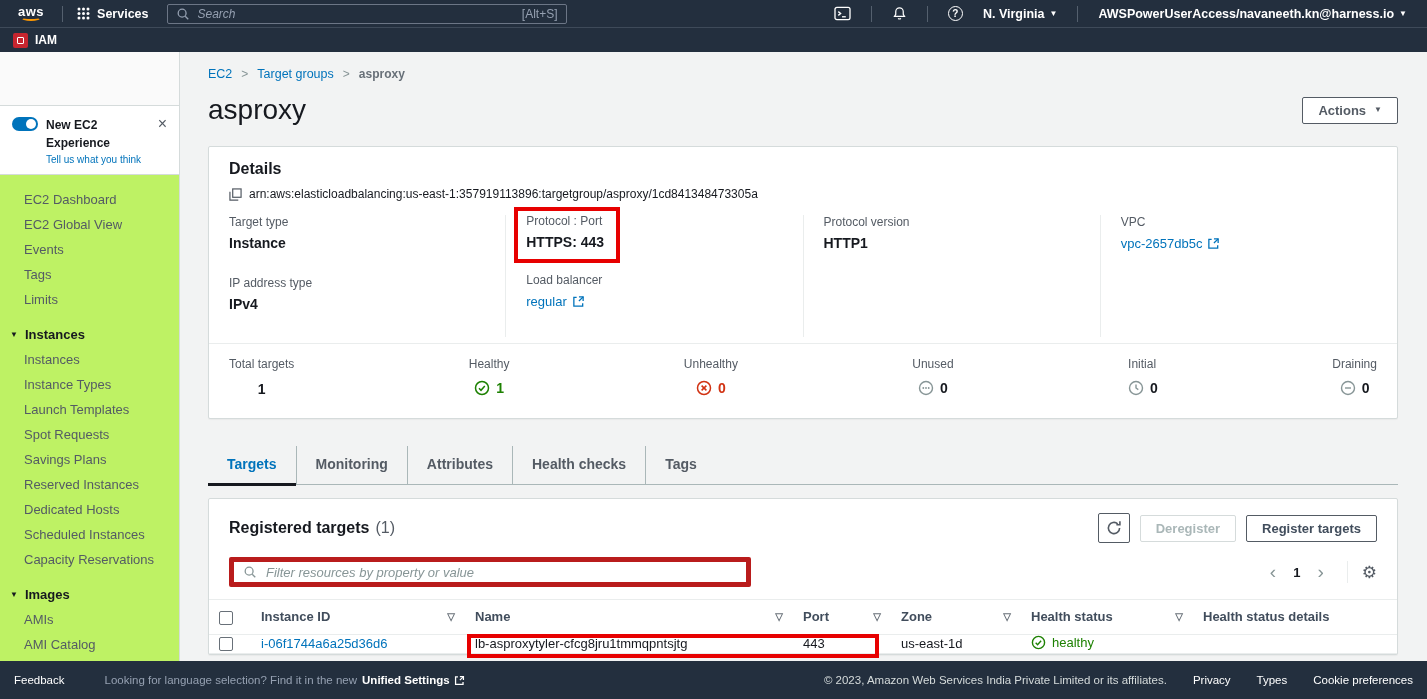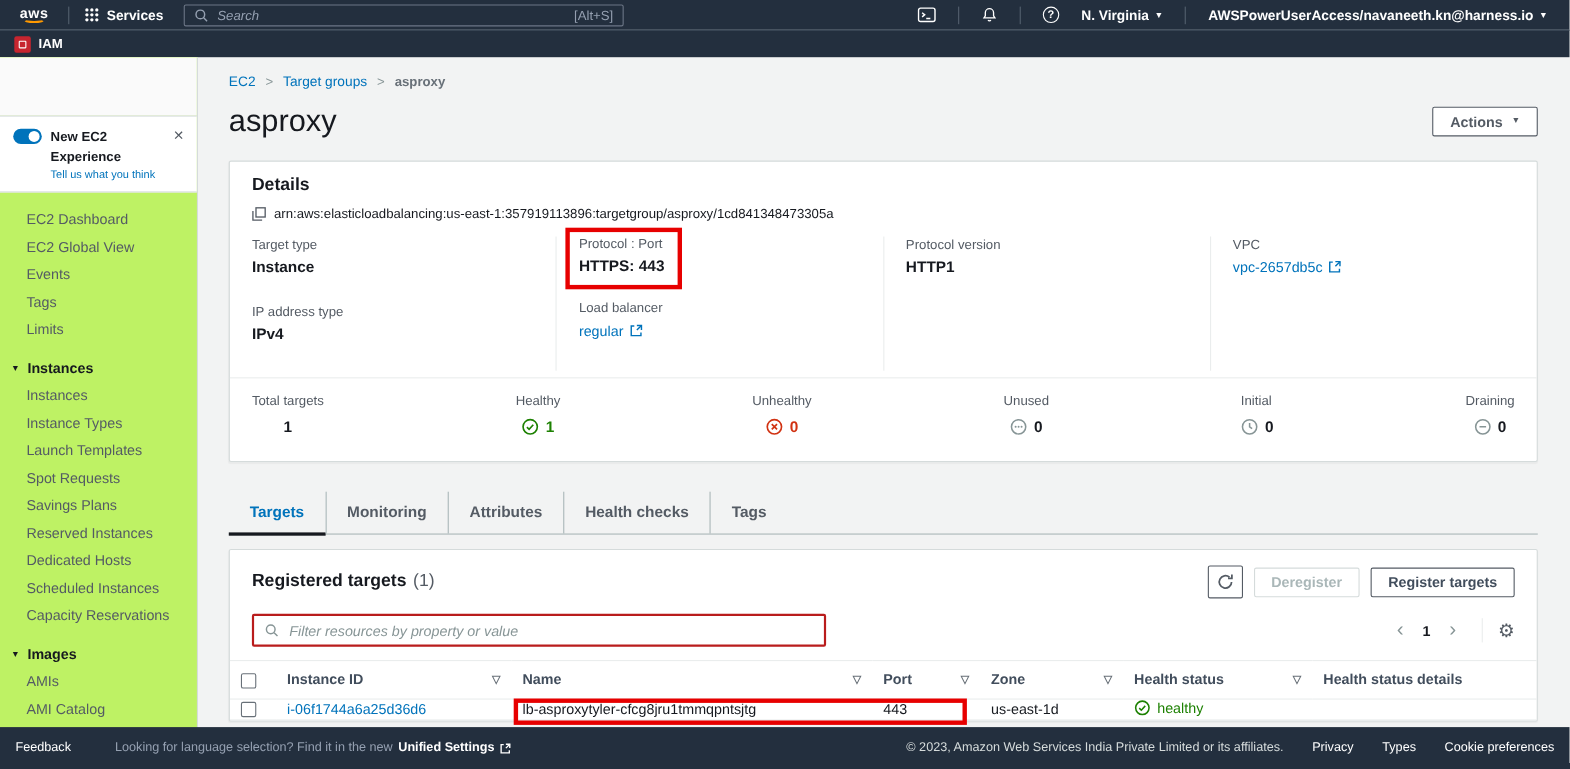--- a/index.html
+++ b/index.html
@@ -89,21 +89,21 @@
   .tab.active::after { content:""; position:absolute; left:0; right:0; bottom:-2px; height:3px; background:#16191f; }
 
   .targets-card { margin-top:13px; margin-bottom:20px; }
   .tc-head { display:flex; align-items:center; padding:14px 20px 6px; }
   .tc-title { font-size:16px; font-weight:bold; color:#16191f; }
   .tc-count { font-size:16px; font-weight:normal; color:#545b64; margin-left:6px; }
   .tc-actions { margin-left:auto; display:flex; align-items:center; gap:10px; }
   .icon-btn { width:32px; height:30px; border:1px solid #545b64; border-radius:2px; background:#fff; display:flex; align-items:center; justify-content:center; cursor:pointer; }
 
   .filter-row { display:flex; align-items:center; padding:8px 20px 12px; }
-  .filterbox { width:522px; height:30px; border:2px solid #b91c1c; border-radius:2px; display:flex; align-items:center; padding:0 9px; gap:7px; color:#879596; background:#fff; }
+  .filterbox { width:522px; height:30px; border:5px solid #b91c1c; border-radius:2px; display:flex; align-items:center; padding:0 9px; gap:7px; color:#879596; background:#fff; }
   .filterbox input { flex:1; border:none; outline:none; font-size:13px; color:#16191f; font-family:"Liberation Sans", sans-serif; background:transparent; }
   .filterbox input::placeholder { font-style:italic; color:#879596; }
   .pagination { margin-left:auto; display:flex; align-items:center; gap:4px; }
   .pg-arrow { color:#879596; font-size:19px; line-height:18px; padding:0 9px; cursor:pointer; }
   .pg-num { font-size:13px; font-weight:bold; color:#16191f; padding:0 4px; }
   .pg-div { width:1px; height:22px; background:#eaeded; margin:0 10px; }
   .gear { font-size:17px; color:#545b64; cursor:pointer; }
 
   table.tgt { width:100%; border-collapse:collapse; font-size:13px; }
   table.tgt th { border-top:1px solid #eaeded; border-bottom:1px solid #eaeded; padding:9px 10px; text-align:left; font-weight:bold; color:#414d5c; white-space:nowrap; }

